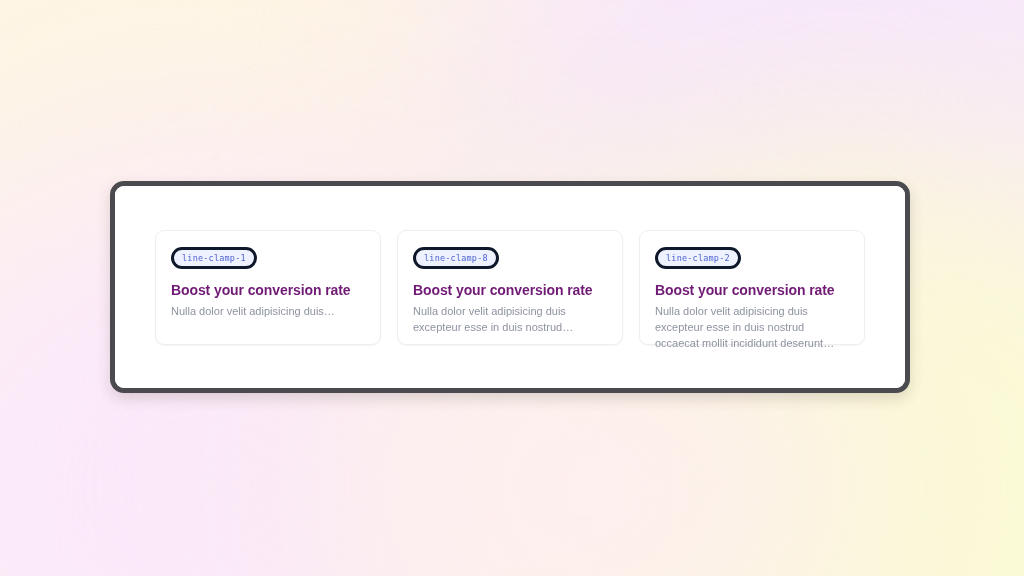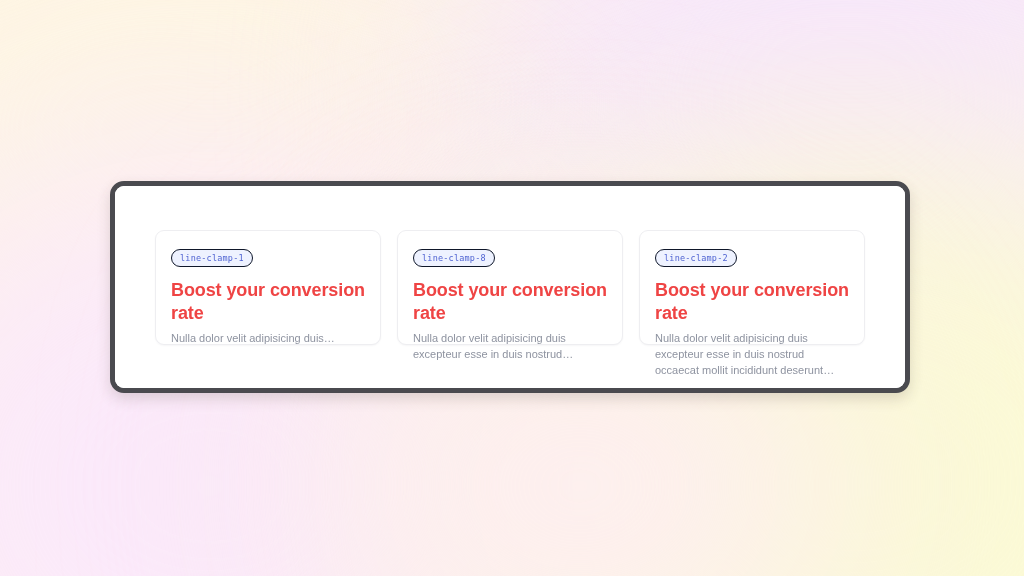--- a/index.html
+++ b/index.html
@@ -94,37 +94,37 @@
     border-radius: 9px;
     padding: 16px 15px 18px 15px;
     height: 115px;
     box-shadow: 0 1px 2px rgba(16, 24, 40, 0.04);
   }
 
   
   .card-badge {
     display: inline-block;
     background: #eef2ff;
-    border: 1px solid #0f172a;
+    border: 3px solid #0f172a;
     color: #4f63d2;
     font-family: "DejaVu Sans Mono", "Liberation Mono", monospace;
     font-size: 8.5px;
     letter-spacing: 0.2px;
     line-height: 1;
     padding: 4px 8px 4px 8px;
     border-radius: 999px;
     white-space: nowrap;
   }
 
   
   .card-heading {
     margin: 12px 0 0 0;
-    font-size: 18px;
+    font-size: 14px;
     font-weight: bold;
-    color: #ef4444;
+    color: #701a75;
     letter-spacing: -0.1px;
     line-height: 1.3;
   }
   .card-body {
     margin: 5px 0 0 0;
     font-size: 11px;
     color: #8e93a0;
     line-height: 1.45;
     overflow: hidden;
     display: -webkit-box;

